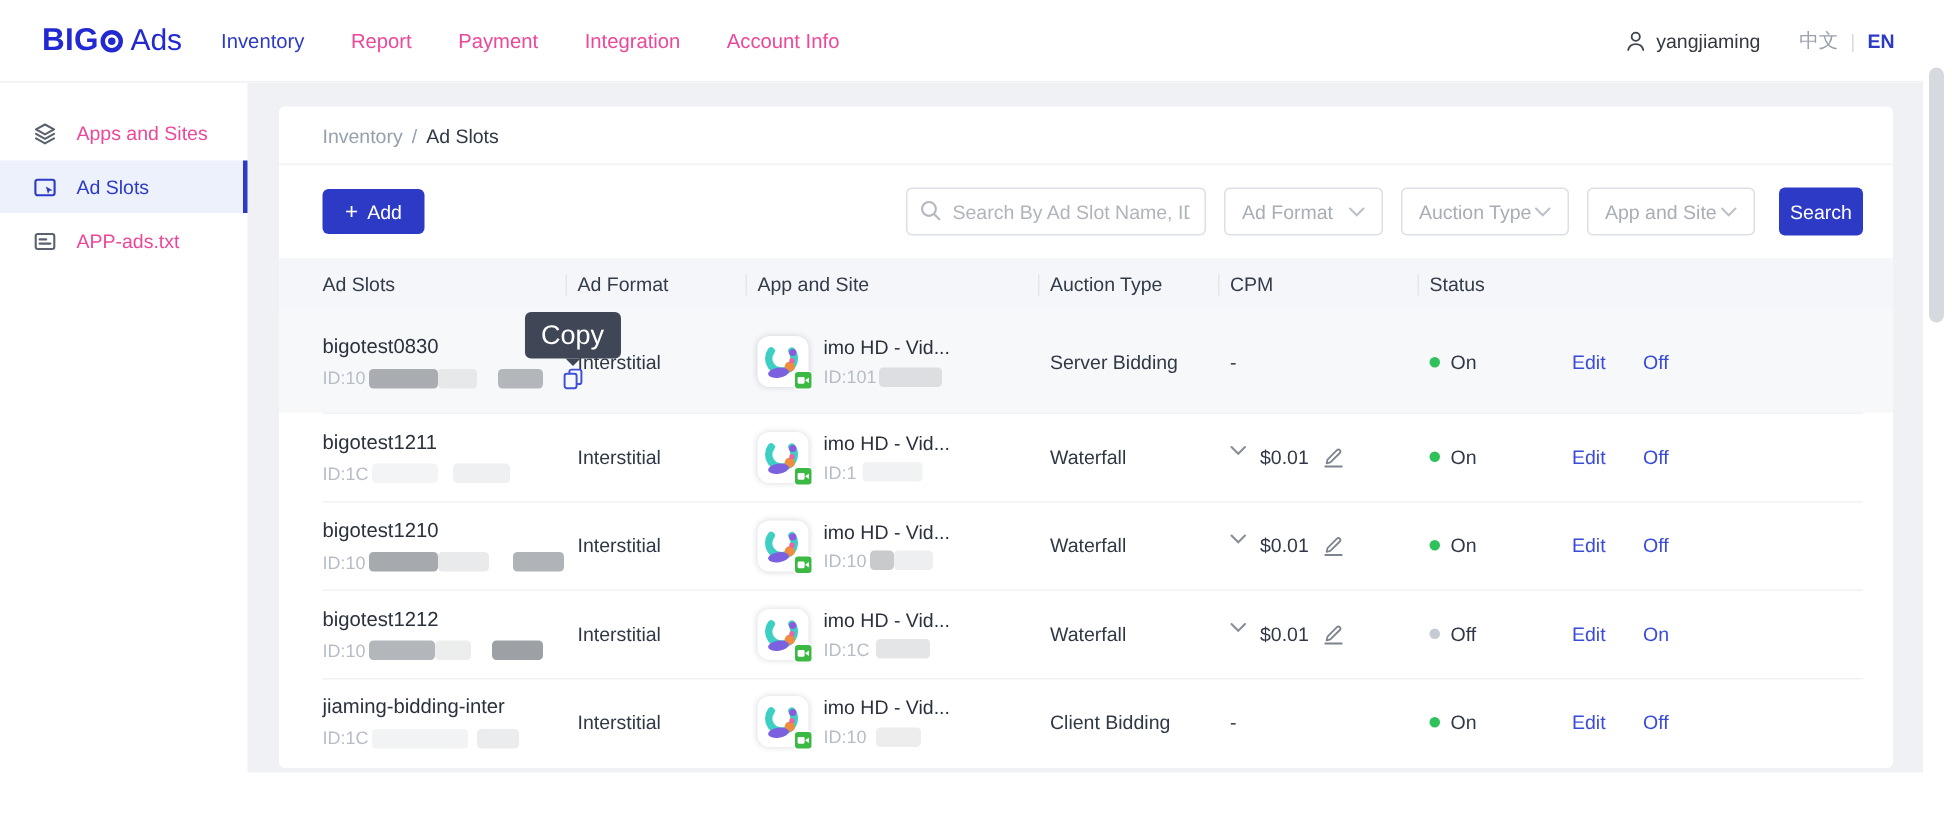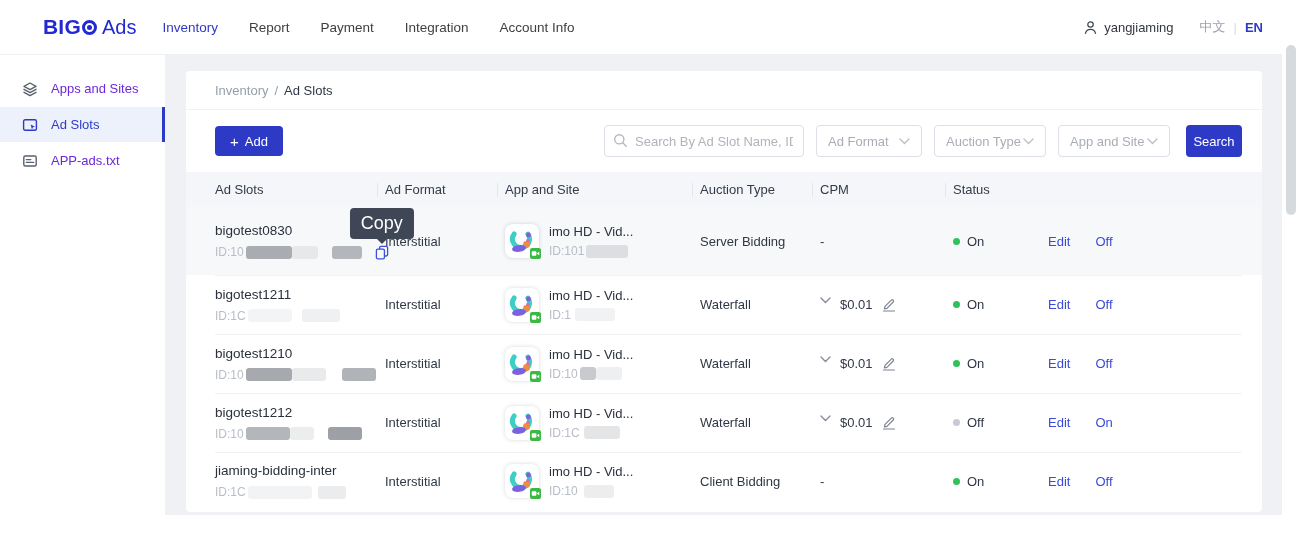--- a/index.html
+++ b/index.html
@@ -2,42 +2,42 @@
 <html><head>
 <meta charset="utf-8">
 <style>
   * { box-sizing: border-box; margin: 0; padding: 0; }
   body {
     width: 1301px; height: 547px; position: relative; overflow: hidden;
     background: #ffffff; font-family: "Liberation Sans", sans-serif; color: #2e3642;
   }
   
   .topbar { position: absolute; top:0; left:0; width:1301px; height:55px; background:#fff;
-    border-bottom:1px solid #eef0f3; display:flex; align-items:center; z-index:6;padding-left:15px; }
+    border-bottom:1px solid #eef0f3; display:flex; align-items:center; z-index:6; }
   .logo { margin-left:28px; display:flex; align-items:center; color:#2329d2; cursor:pointer; }
   .logo-big { font-size:21px; font-weight:800; letter-spacing:.2px; }
   .logo-o { display:inline-block; width:15px; height:15px; border:3.4px solid #2329d2;
     border-radius:50%; position:relative; margin:0 1px 0 1px; }
   .logo-o::after { content:''; position:absolute; left:50%; top:50%; width:5px; height:5px;
     margin:-2.5px 0 0 -2.5px; border-radius:50%; background:#2329d2; }
   .logo-ads { font-size:20px; font-weight:500; margin-left:4px; }
   .nav { display:flex; gap:31px; margin-left:26px; }
-  .nav-item { font-size:13.5px; color:#404040; cursor:pointer; }
+  .nav-item { font-size:13.5px; color:#ec4899; cursor:pointer; }
   .nav-item.active { color:#2d3ac6; font-weight:500; }
   .top-right { margin-left:auto; margin-right:38px; display:flex; align-items:center; font-size:13px; }
   .user { display:flex; align-items:center; gap:6px; color:#33383f; cursor:pointer; }
   .lang-zh { margin-left:26px; color:#9aa1ab; cursor:pointer; }
   .lang-div { margin:0 8px; color:#d8dce2; }
   .lang-en { color:#2d3ac6; font-weight:600; cursor:pointer; }
 
   
   .sidebar { position:absolute; top:55px; left:0; width:166px; height:460px; background:#fff;
     border-right:1px solid #f0f1f4; padding-top:16px; z-index:5; }
   .side-item { height:35px; display:flex; align-items:center; gap:13px; padding-left:22px;
-    font-size:13px; color:#6d28d9; cursor:pointer; position:relative; margin-bottom:1px; }
+    font-size:13px; color:#ec4899; cursor:pointer; position:relative; margin-bottom:1px; }
   .side-item svg { flex:none; }
   .side-item.active { background:#edf1fc; color:#2d3ac6; }
   .side-item.active::after { content:''; position:absolute; right:0; top:0; bottom:0; width:3px; background:#2d3ac6; }
 
   
   .main-bg { position:absolute; left:166px; top:55px; width:1116px; height:460px; background:#eff1f5; }
   .card { position:absolute; left:186px; top:71px; width:1076px; height:441px; background:#fff; border-radius:4px; }
 
   .breadcrumb { height:39px; display:flex; align-items:center; padding-left:29px; font-size:13px;
     border-bottom:1px solid #f0f2f5; }

